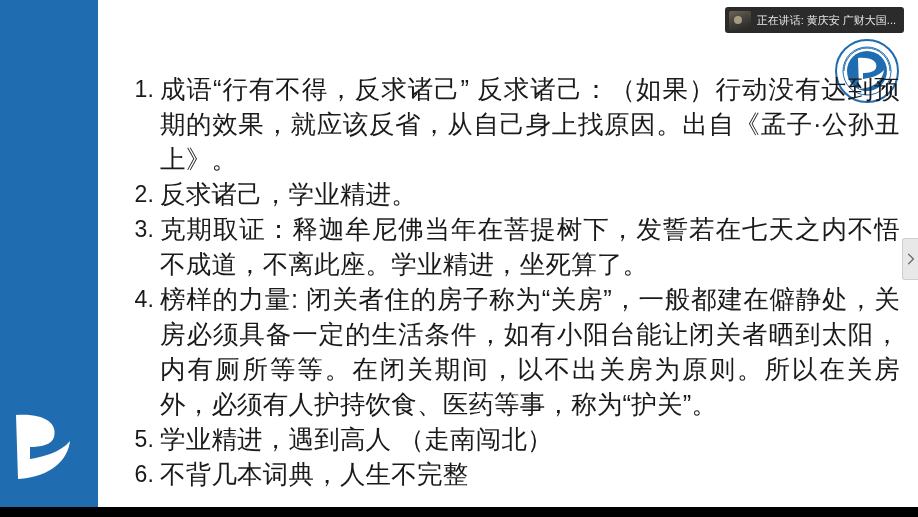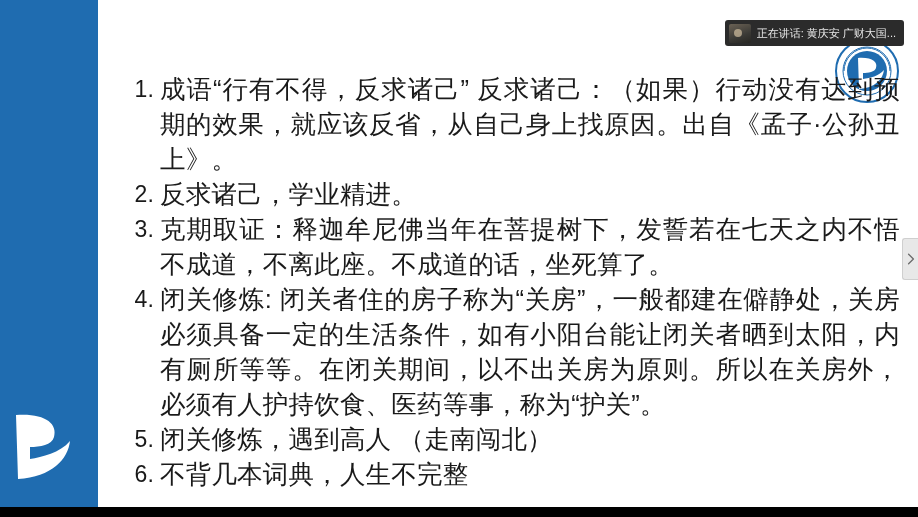--- a/index.html
+++ b/index.html
@@ -75,21 +75,21 @@
   }
   .li-text {
     flex: 1 1 auto;
     text-align: justify;
     text-justify: inter-ideograph;
   }
   
   .speaker-banner {
     position: absolute;
     right: 14px;
-    top: 20px;
+    top: 7px;
     height: 26px;
     min-width: 170px;
     background: #2b2b2b;
     border-radius: 3px;
     display: flex;
     align-items: center;
     padding: 0 8px 0 4px;
     box-sizing: border-box;
   }
   .speaker-thumb {
@@ -185,29 +185,29 @@
       <li>
         <span class="li-num">1.</span>
         <span class="li-text">成语“行有不得，反求诸己” 反求诸己：（如果）行动没有达到预期的效果，就应该反省，从自己身上找原因。出自《孟子·公孙丑上》。</span>
       </li>
       <li>
         <span class="li-num">2.</span>
         <span class="li-text">反求诸己，学业精进。</span>
       </li>
       <li>
         <span class="li-num">3.</span>
-        <span class="li-text">克期取证：释迦牟尼佛当年在菩提树下，发誓若在七天之内不悟不成道，不离此座。不成道的话，坐死算了。</span>
+        <span class="li-text">克期取证：释迦牟尼佛当年在菩提树下，发誓若在七天之内不悟不成道，不离此座。学业精进，坐死算了。</span>
       </li>
       <li>
         <span class="li-num">4.</span>
-        <span class="li-text">闭关修炼: 闭关者住的房子称为“关房”，一般都建在僻静处，关房必须具备一定的生活条件，如有小阳台能让闭关者晒到太阳，内有厕所等等。在闭关期间，以不出关房为原则。所以在关房外，必须有人护持饮食、医药等事，称为“护关”。</span>
+        <span class="li-text">榜样的力量: 闭关者住的房子称为“关房”，一般都建在僻静处，关房必须具备一定的生活条件，如有小阳台能让闭关者晒到太阳，内有厕所等等。在闭关期间，以不出关房为原则。所以在关房外，必须有人护持饮食、医药等事，称为“护关”。</span>
       </li>
       <li>
         <span class="li-num">5.</span>
-        <span class="li-text">闭关修炼，遇到高人 （走南闯北）</span>
+        <span class="li-text">学业精进，遇到高人 （走南闯北）</span>
       </li>
       <li>
         <span class="li-num">6.</span>
         <span class="li-text">不背几本词典，人生不完整</span>
       </li>
     </ol>
   </div>
 
   <div class="speaker-banner">
     <div class="speaker-thumb"></div>

